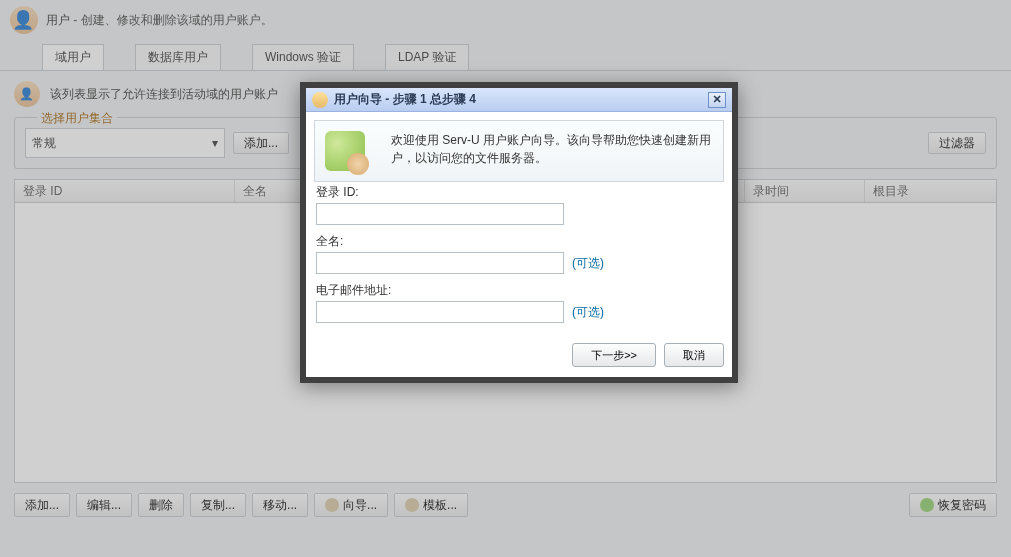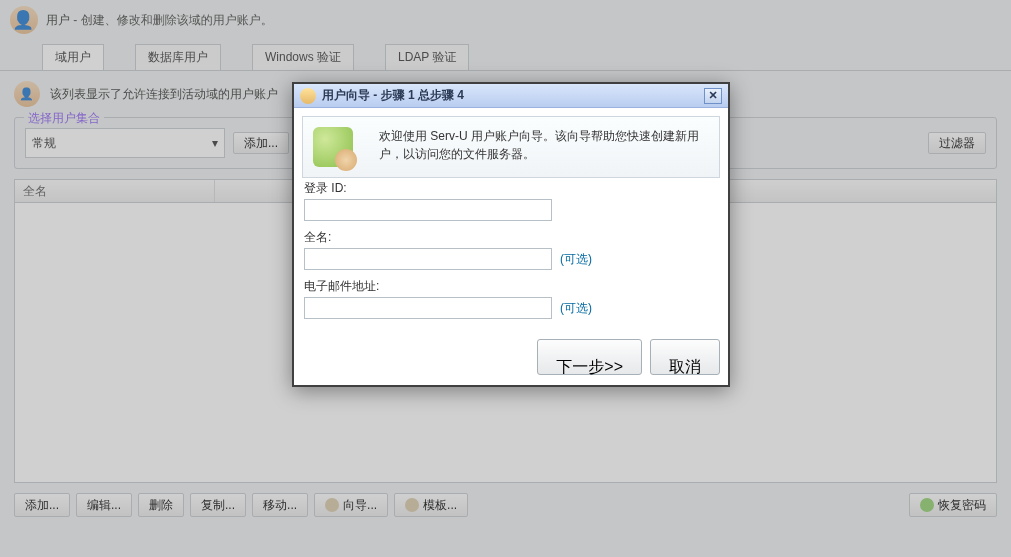--- a/index.html
+++ b/index.html
@@ -61,22 +61,22 @@
   }
   
   .fieldset {
     margin:0 14px;
     border:1px solid #c4cace;
     border-radius:3px;
     padding:10px;
     position:relative;
   }
   .fieldset-legend {
-    position:absolute;top:-8px;left:9px;
-    background:#eef0f1;padding:0 4px;color:#8b5cf6;
+    position:absolute;top:-8px;left:22px;
+    background:#eef0f1;padding:0 4px;color:#a16207;
   }
   .coll-row{display:flex;align-items:center;gap:8px;}
   .dropdown{
     border:1px solid #c4cace;background:#fff;width:200px;height:30px;
     display:flex;align-items:center;justify-content:space-between;
     padding:0 6px;cursor:pointer;
   }
   .tb-btn{
     border:1px solid #c4cace;background:linear-gradient(#fff,#eaeaea);
     height:22px;padding:0 10px;cursor:pointer;font-size:12px;border-radius:2px;
@@ -99,22 +99,22 @@
   .ft-btn{
     border:1px solid #c4cace;background:linear-gradient(#fff,#eaeaea);
     height:24px;padding:0 10px;cursor:pointer;font-size:12px;border-radius:2px;
     display:flex;align-items:center;gap:4px;
   }
   .ft-btn .ico{width:14px;height:14px;border-radius:50%;background:#d9c9a6;display:inline-block;}
   .ft-btn .ico.green{background:#8fcf6a;}
   
   .dialog{
     position:absolute;z-index:10;
-    left:292px;top:82px;width:438px;
-    background:#fff;border:2px solid #404040;
+    left:300px;top:82px;width:438px;
+    background:#fff;border:6px solid #404040;
     box-shadow:0 4px 20px rgba(0,0,0,0.4);
   }
   .dlg-title{
     background:linear-gradient(#d9e6fb,#b9cdf0);
     height:24px;display:flex;align-items:center;padding:0 6px;
     border-bottom:1px solid #9ab2dd;font-weight:bold;color:#2b3a55;
   }
   .dlg-title .tico{
     width:16px;height:16px;border-radius:50%;
     background:linear-gradient(#ffe29a,#e6b96a);
@@ -147,21 +147,21 @@
   .in-row{display:flex;align-items:center;gap:8px;}
   .text-input{
     border:1px solid #b8c0c7;height:22px;width:248px;padding:0 4px;font-size:12px;
   }
   .hint{color:#0369a1;}
   .dlg-footer{
     display:flex;justify-content:flex-end;gap:8px;padding:4px 8px 10px 8px;
   }
   .dlg-btn{
     border:1px solid #a7afb7;background:linear-gradient(#fdfdfd,#e6e8ea);
-    height:24px;padding:17px 18px;cursor:pointer;font-size:16px;border-radius:3px;
+    height:24px;padding:0 18px;cursor:pointer;font-size:11px;border-radius:3px;
   }
   .watermark{
     position:absolute;left:340px;top:288px;color:#b8bdc1;font-size:16px;
     font-family:"Courier New",monospace;z-index:1;pointer-events:none;letter-spacing:1px;
   }
 </style>
 </head>
 <body>
 
 <div class="page-header">
@@ -191,20 +191,21 @@
       <span>▾</span>
     </div>
     <button class="tb-btn">添加...</button>
     <div style="flex:1"></div>
     <button class="tb-btn">过滤器</button>
   </div>
 </div>
 
 <div class="table-wrap">
   <div class="thead">
+    <div class="th" style="width:220px">登录 ID</div>
     <div class="th" style="width:200px">全名</div>
     <div class="th" style="width:310px"></div>
     <div class="th" style="width:120px">录时间</div>
     <div class="th" style="width:120px;border-right:none">根目录</div>
   </div>
   <div class="tbody"></div>
 </div>
 
 <div class="footer">
   <button class="ft-btn">添加...</button>

